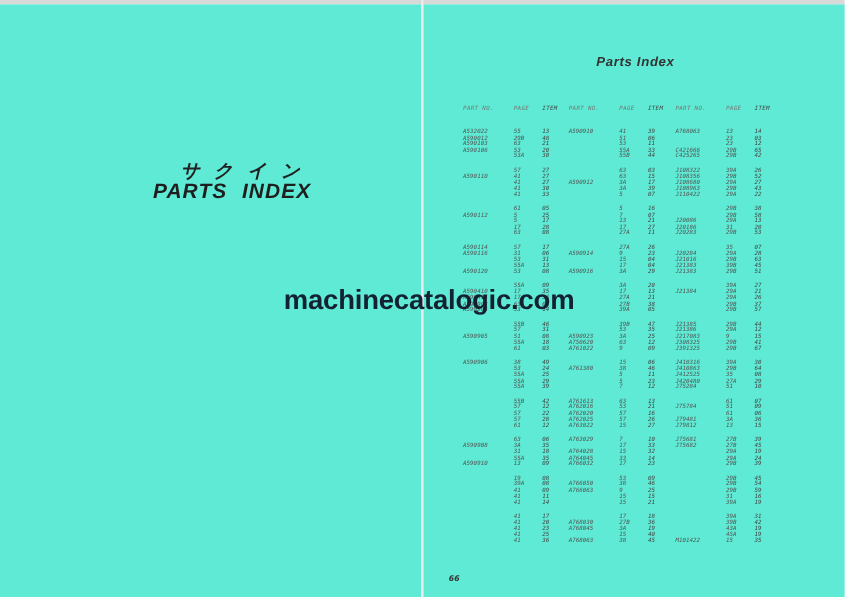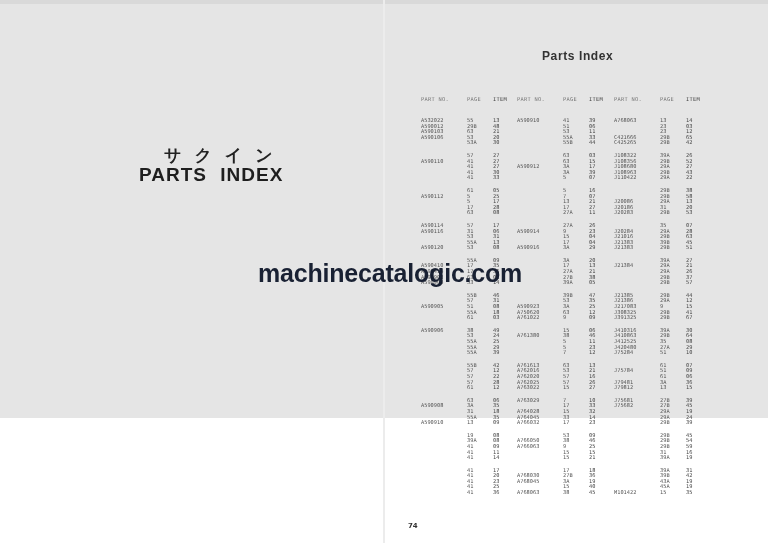--- a/index.html
+++ b/index.html
@@ -1,19 +1,19 @@
 <!DOCTYPE html>
 <html><head>
 <meta charset="utf-8">
 <style>
   html, body { margin:0; padding:0; background:#ffffff; }
   body { width:768px; height:543px; position:relative; overflow:hidden; font-family:"DejaVu Sans", sans-serif; }
   .topbar { position:absolute; top:0; left:0; width:768px; height:4px; background:#d9d9d9; }
   .spine { position:absolute; top:0; left:383px; width:2px; height:543px; background:#ececec; }
-  .page { position:absolute; top:4px; height:414px; background:#e5e5e5; }
+  .page { position:absolute; top:4px; height:539px; background:#5eead4;font-style:italic; }
   .page-left { left:0; width:383px; }
   .page-right { left:385px; width:383px; }
   .jp-title { position:absolute; left:148px; top:140px; font-size:17px; font-weight:bold; letter-spacing:13px; color:#222; font-family:"DejaVu Sans", sans-serif;margin-left:16px; }
   .en-title { position:absolute; left:139px; top:160px; font-size:19px; font-weight:bold; color:#1e1e1e; font-family:"Liberation Sans", sans-serif; letter-spacing:1px; word-spacing:7px; }
   .rt-title { position:absolute; left:157px; top:45px; font-size:12px; font-weight:bold; color:#333; font-family:"Liberation Sans", sans-serif; letter-spacing:0.6px; }
   .pagenum { position:absolute; left:23px; top:518px; font-size:7px; font-weight:bold; color:#333; }
   .col { position:absolute; top:92px; font-family:"DejaVu Sans Mono", monospace; font-size:5.3px; color:#555; }
   .col .hdr { display:flex; height:22px; color:#777; letter-spacing:0.3px; }
   .grp { margin-bottom:7px; }
   .row { display:flex; height:5.6px; line-height:5.6px; }
@@ -943,16 +943,16 @@
           <span class="c-item">19</span>
         </div>
         <div class="row">
           <span class="c-part">M101422</span>
           <span class="c-page">15</span>
           <span class="c-item">35</span>
         </div>
       </div>
     </div>
 
-  <div class="pagenum">74</div>
+  <div class="pagenum">66</div>
 </div>
 
 <div class="watermark">machinecatalogic.com</div>
 
 </body></html>

